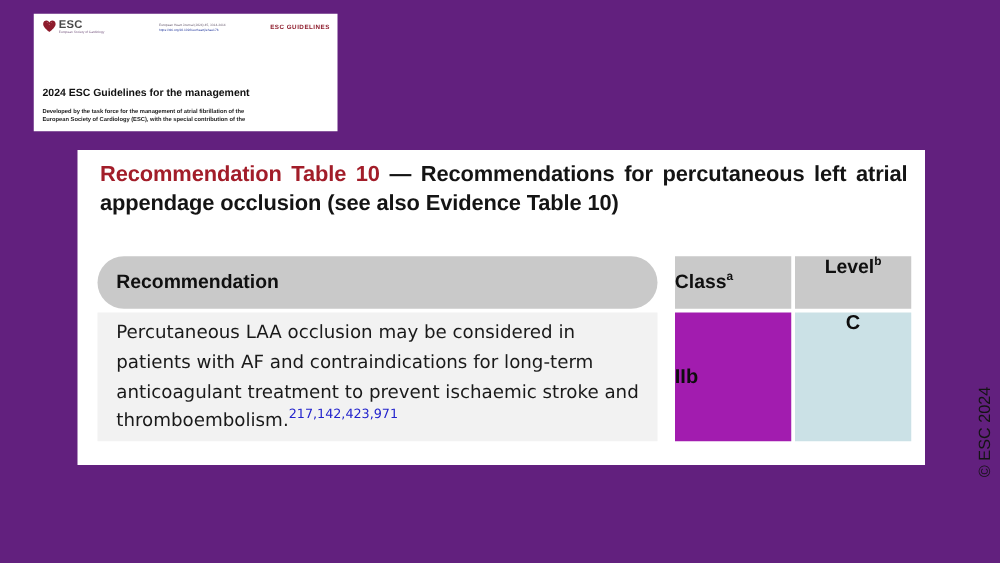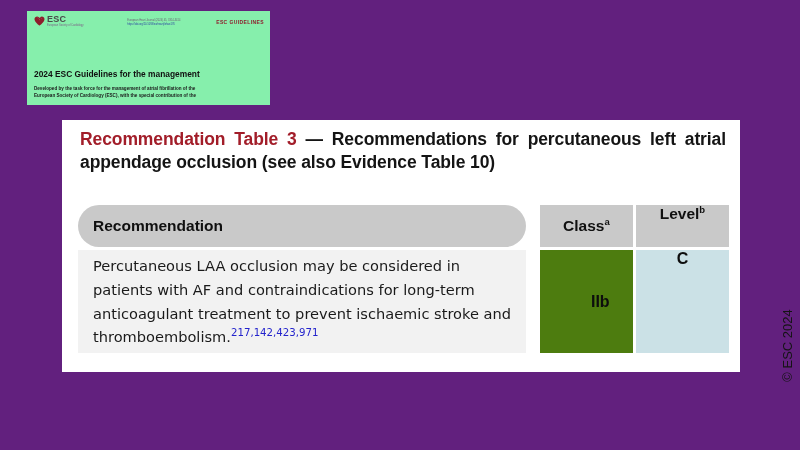--- a/index.html
+++ b/index.html
@@ -19,21 +19,21 @@
     background: #62207E;
   }
 
   
   #cover-panel {
     position: absolute;
     left: 27px;
     top: 11px;
     width: 243px;
     height: 94px;
-    background: #86efac;
+    background: #ffffff;
     box-sizing: border-box;
     padding: 4px 6px 3px 7px;
     overflow: hidden;
   }
   #cover-topbar {
     display: flex;
     align-items: flex-start;
     justify-content: space-between;
     height: 22px;
   }
@@ -139,21 +139,20 @@
     width: 452px;
     display: flex;
     align-items: center;
     box-sizing: border-box;
   }
   .cell-class {
     width: 94px;
     margin-left: 14px;
     display: flex;
     align-items: center;
-    justify-content: center;
     box-sizing: border-box;
   }
   .cell-level {
     width: 94px;
     margin-left: 3px;
     display: flex;
     align-items: flex-start;
     justify-content: center;
     box-sizing: border-box;
   }
@@ -185,21 +184,21 @@
     line-height: 1.63;
     font-family: "DejaVu Sans", sans-serif;
   }
   #rec-refs {
     font-size: 10.2px;
     color: #2323CC;
     vertical-align: super;
     line-height: 0;
     font-family: "DejaVu Sans", sans-serif;
   }
-  .body-row .cell-class { background: #4d7c0f; padding-left: 28px; }
+  .body-row .cell-class { background: #a21caf; }
   .body-row .cell-level { background: #CBE1E6; }
   .grade-text {
     font-size: 16px;
     font-weight: bold;
     color: #0d0d0d;
   }
 
   
   #copyright {
     position: absolute;
@@ -254,21 +253,21 @@
     <div id="cover-taskforce">
       <span>Developed by the task force for the management of atrial fibrillation of the</span>
       <span>European Society of Cardiology (ESC), with the special contribution of the</span>
 
     </div>
   </div>
 
   <div id="content-panel">
 
     <div id="rec-title">
-      <span class="tnum">Recommendation Table 3</span><span> — Recommendations for percutaneous left atrial appendage occlusion (see also Evidence Table 10)</span>
+      <span class="tnum">Recommendation Table 10</span><span> — Recommendations for percutaneous left atrial appendage occlusion (see also Evidence Table 10)</span>
     </div>
 
     <div id="rec-table">
 
       <div class="trow header-row">
         <div class="cell-rec">
           <span class="hdr-text">Recommendation</span>
         </div>
         <div class="cell-class">
           <span class="hdr-text"><span>Class</span><sup>a</sup></span>

